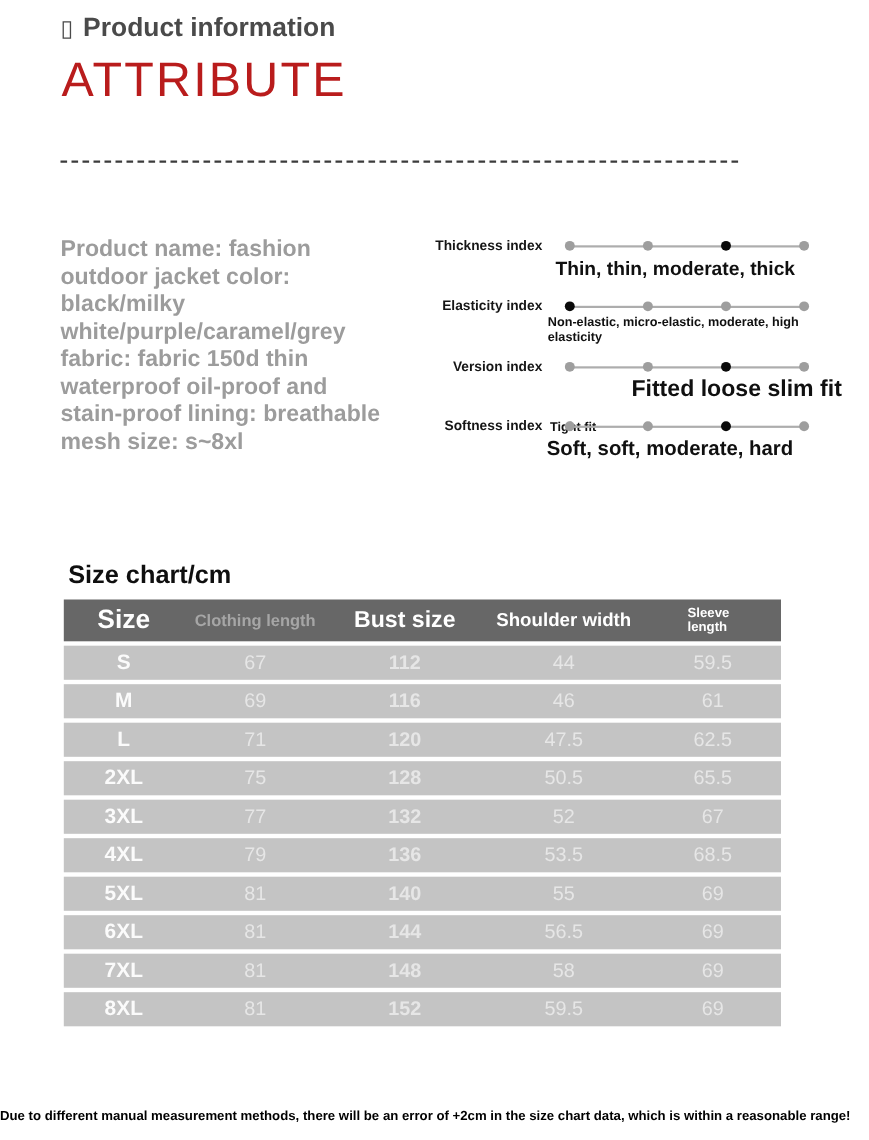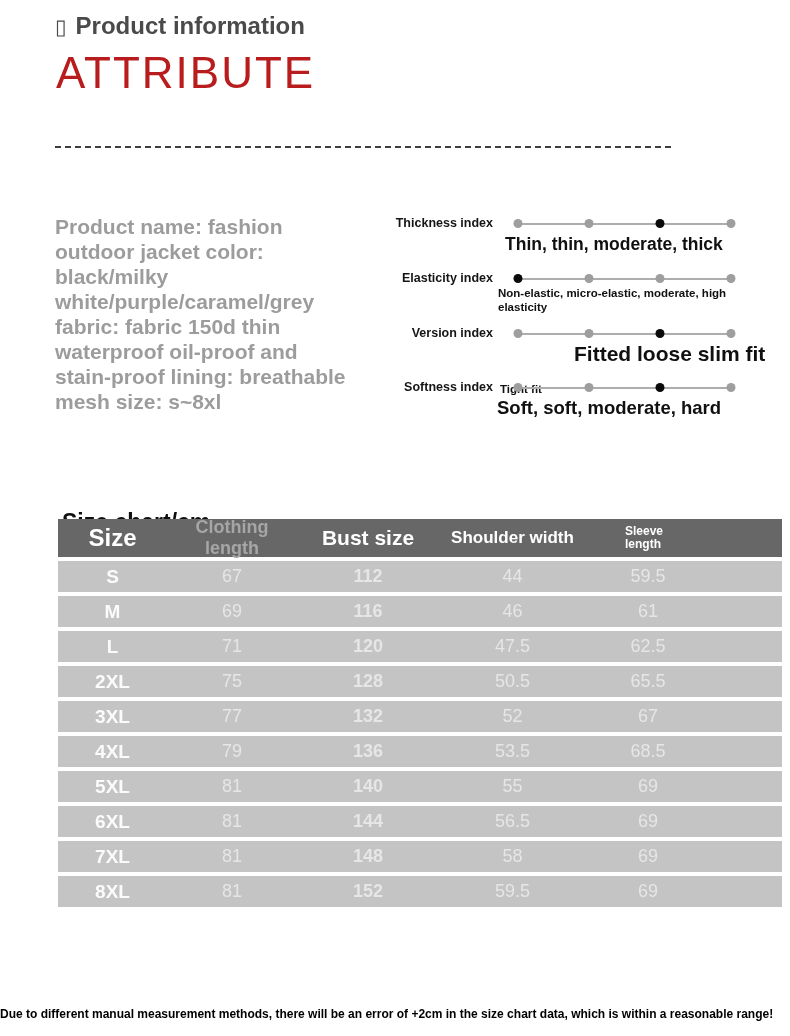--- a/index.html
+++ b/index.html
@@ -43,27 +43,27 @@
   .caption{position:absolute;color:#101010;font-weight:bold;}
   .cap0{left:505px;top:234px;font-size:17.5px;}
   .cap1{left:498px;top:287px;font-size:11.5px;line-height:13.5px;width:274px;}
   .cap2p{left:500px;top:347px;font-size:11.5px;margin-top:36px;}
   .cap2{left:574px;top:342px;font-size:21px;}
   .cap3{left:497px;top:397px;font-size:18.5px;}
   
   .chart-title{
     position:absolute;left:62px;top:509px;font-size:23px;font-weight:bold;color:#0f0f0f;
   }
-  .size-table{position:absolute;left:58px;top:519px;width:724px;}
+  .size-table{position:absolute;left:58px;top:545px;width:652px;}
   .t-head{
     display:flex;align-items:center;height:38px;background:#676767;
   }
   .t-head .hc{color:#ffffff;font-weight:bold;text-align:center;}
   .hc1{width:109px;font-size:24px;}
-  .hc2{width:130px;font-size:18px;color:#a6a6a6 !important;}
+  .hc2{width:130px;font-size:15px;color:#a6a6a6 !important;}
   .hc3{width:142px;font-size:21px;}
   .hc4{width:147px;font-size:17px;}
   .hc5{width:124px;font-size:12px;line-height:13px;}
   .hc5 .wrapbox{width:46px;margin:0 auto;text-align:left;}
   .t-row{
     display:flex;align-items:center;height:31px;background:#c4c4c4;margin-top:4px;
   }
   .t-row .c-size{
     width:109px;text-align:center;font-size:19px;font-weight:bold;color:#fbfbfb;
   }

